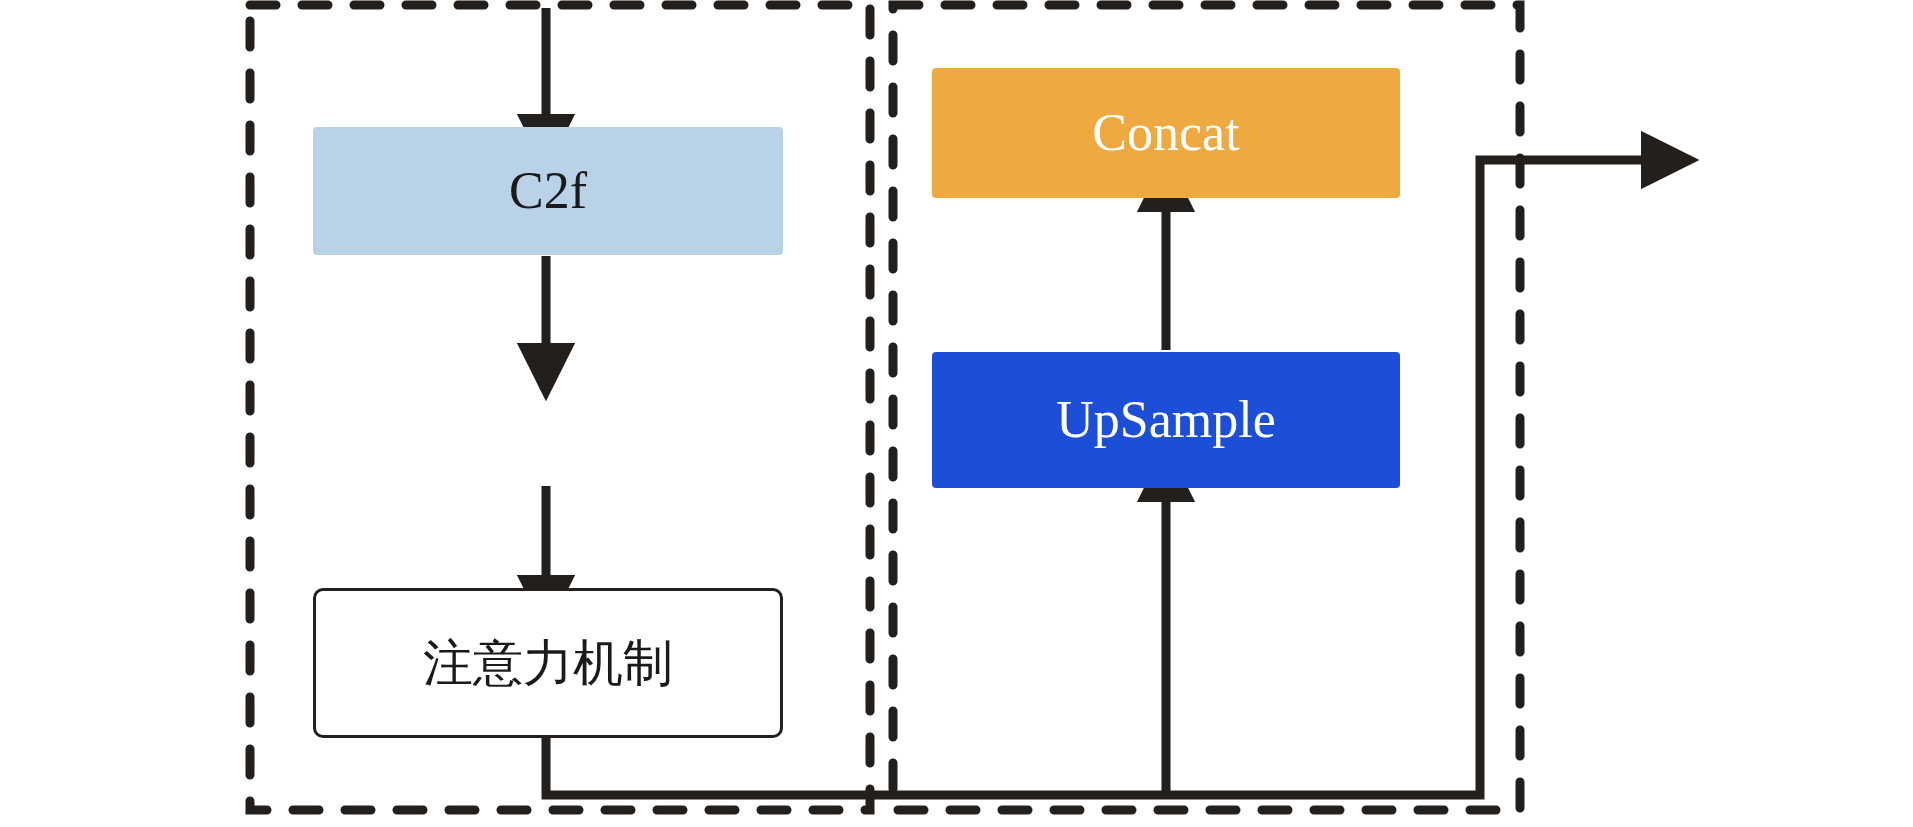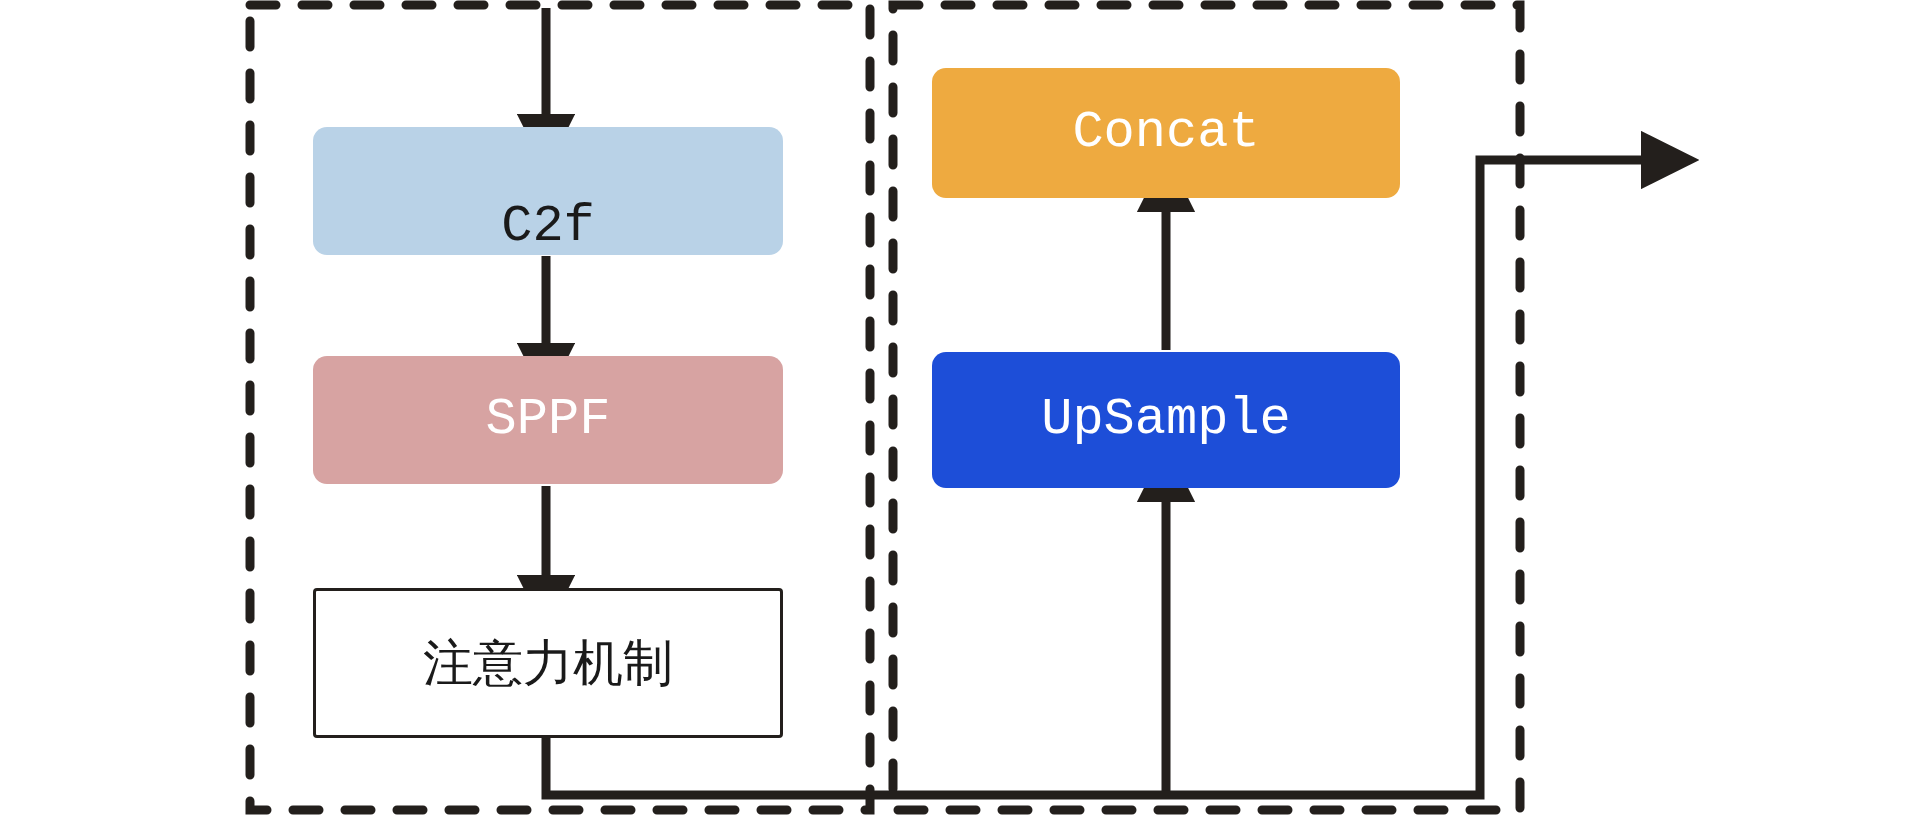--- a/index.html
+++ b/index.html
@@ -30,25 +30,24 @@
     display: flex;
     align-items: center;
     justify-content: center;
     box-sizing: border-box;
     text-align: center;
     line-height: 1.1;
     white-space: nowrap;
     user-select: none;
   }
   .node-rounded {
-    border-radius: 14px;
-    font-family: Liberation Mono, monospace;
+    border-radius: 4px;
   }
   .node-plain {
-    border-radius: 4px;
+    border-radius: 10px;
     text-align: right;
   }
   .node-label {
     display: block;
   }
   .cjk {
     font-family: "DejaVu Sans", "Liberation Sans", sans-serif;
   }
 </style>
 </head>
@@ -75,27 +74,24 @@
 
     <line x1="546" y1="486" x2="546" y2="579" stroke="#231f1c" stroke-width="9" marker-end="url(#arrowhead)"></line>
 
     <line x1="1166" y1="350" x2="1166" y2="208" stroke="#231f1c" stroke-width="9" marker-end="url(#arrowhead)"></line>
 
     <line x1="1166" y1="795" x2="1166" y2="498" stroke="#231f1c" stroke-width="9" marker-end="url(#arrowhead)"></line>
 
     <path d="M 546 738 L 546 795 L 1480 795 L 1480 160 L 1645 160" fill="none" stroke="#231f1c" stroke-width="9" stroke-linejoin="miter" marker-end="url(#arrowhead)"></path>
   </svg>
 
-  <div class="node node-rounded" style="left:313px; top:127px; width:470px; height:128px; background:#b9d2e7; color:#1a1a1a; font-size:52px;align-items:flex-end;">
+  <div class="node node-rounded" style="left:313px; top:127px; width:470px; height:128px; background:#b9d2e7; color:#1a1a1a; font-size:52px;">
     <span class="node-label">C2f</span>
   </div>
 
-  <div class="node node-rounded" style="left:313px; top:356px; width:470px; height:128px; background:#d7a3a2; color:#ffffff; font-size:52px;">
-    <span class="node-label">SPPF</span>
-  </div>
 
   <div class="node node-plain" style="left:313px; top:588px; width:470px; height:150px; background:#ffffff; color:#1a1a1a; font-size:50px; border:3px solid #231f1c;">
     <span class="node-label cjk">注意力机制</span>
   </div>
 
   <div class="node node-rounded" style="left:932px; top:68px; width:468px; height:130px; background:#eeaa40; color:#ffffff; font-size:52px;">
     <span class="node-label">Concat</span>
   </div>
 
   <div class="node node-rounded" style="left:932px; top:352px; width:468px; height:136px; background:#1d4ed8; color:#ffffff; font-size:52px;">

